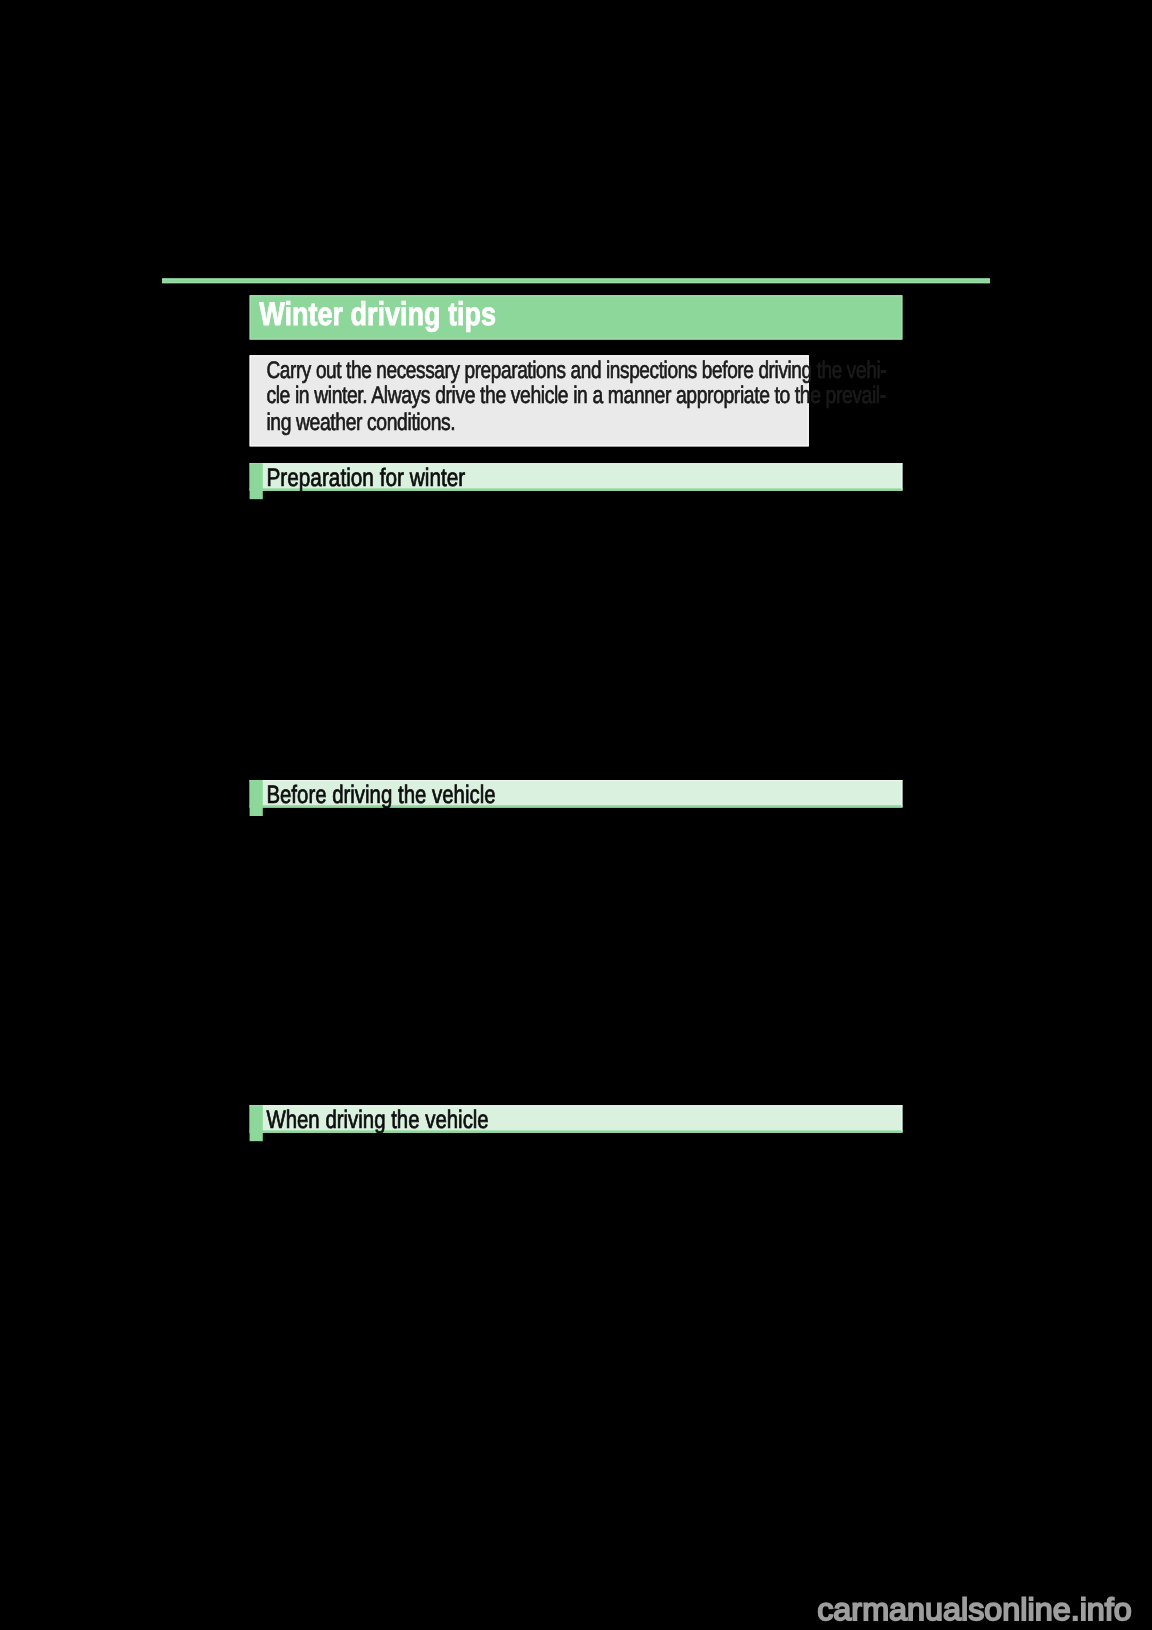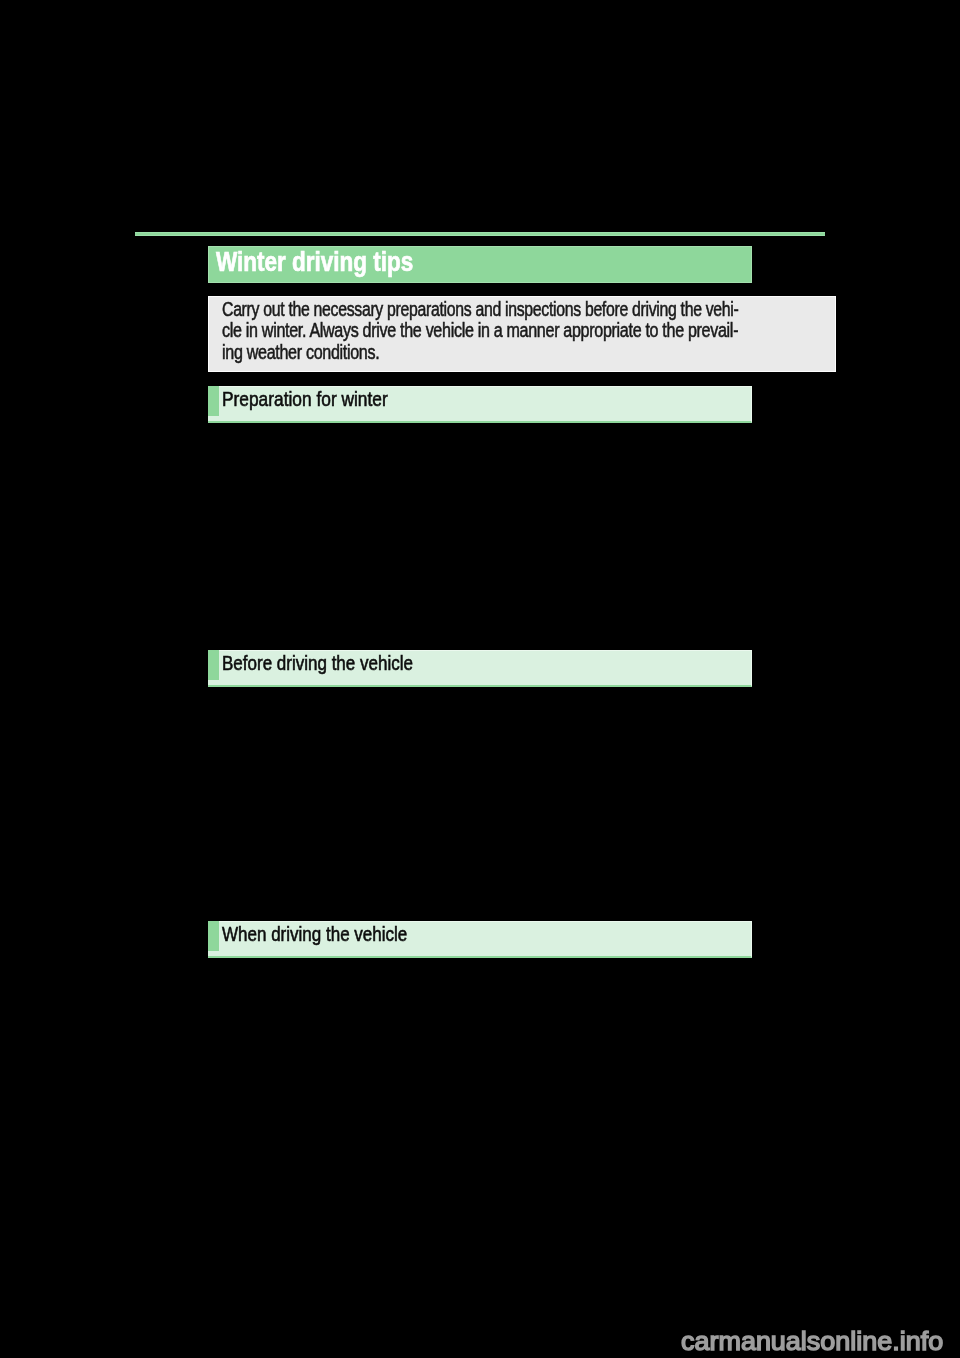--- a/index.html
+++ b/index.html
@@ -59,21 +59,21 @@
     transform-origin: 0 0;
     will-change: opacity;
     -webkit-text-stroke: 0.7px #FFFFFF;
   }
 
   
   .intro-box {
     position: absolute;
     left: 207.8px;
     top: 295.8px;
-    width: 628px;
+    width: 466px;
     height: 76.1px;
     background: #EAEAEA;
     border: 0.9px solid #FCFCFC;
     box-sizing: border-box;
   }
   .intro-box .intro-line {
     position: absolute;
     left: 12.9px;
     font-size: 20px;
     font-weight: 400;
@@ -83,21 +83,21 @@
     transform-origin: 0 0;
     will-change: opacity;
     -webkit-text-stroke: 0.55px #1A1A1A;
   }
 
   
   .sec-head {
     position: absolute;
     left: 207.8px;
     width: 544.4px;
-    height: 37px;
+    height: 23px;
     background: #DAF1E0;
     border-top: 0.9px solid #EBF8EE;
     border-right: 0.9px solid #EBF8EE;
     border-bottom: 2.4px solid #8ED79B;
     box-sizing: border-box;
   }
   .sec-head .tab {
     position: absolute;
     left: 0;
     top: -0.9px;

